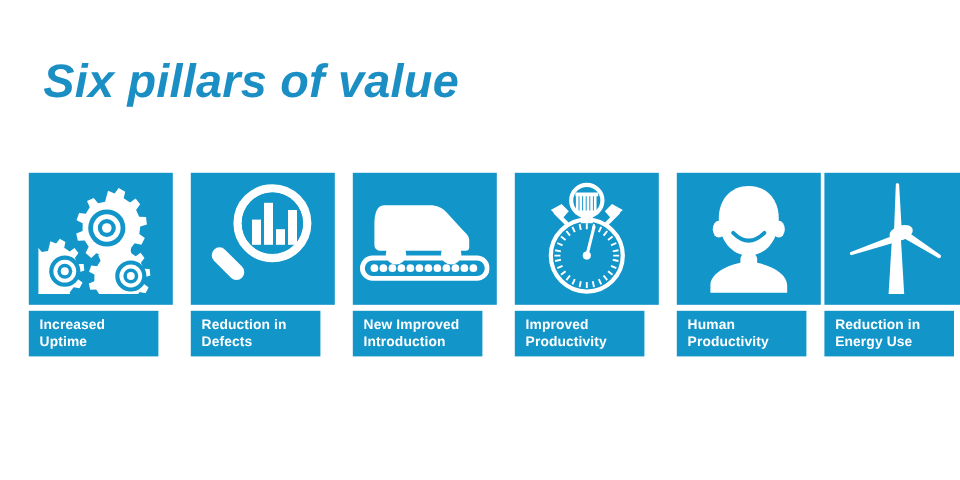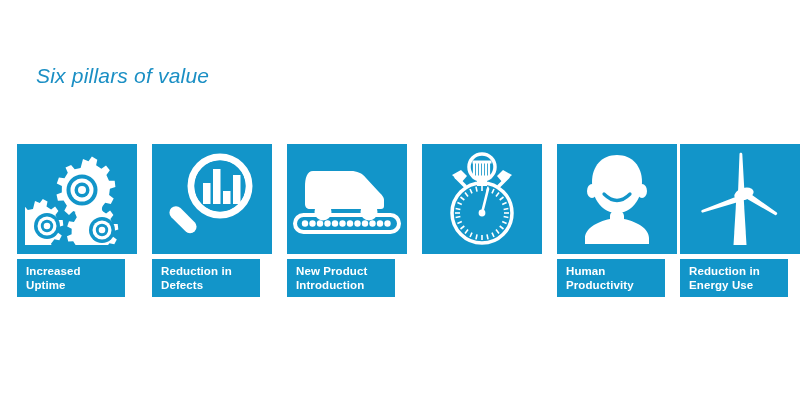--- a/index.html
+++ b/index.html
@@ -17,41 +17,42 @@
   }
   #slide {
     position: absolute;
     left: 0; top: 0;
     width: 800px; height: 400px;
     background: #ffffff;
   }
   #title {
     position: absolute;
     left: 36px;
-    top: 64px;
+    top: 48px;
     font-family: "Liberation Sans", sans-serif;
-    font-size: 21px;
-    font-weight: normal;
+    font-size: 39px;
+    font-weight: bold;
     font-style: italic;
     color: #1B8FC4;
     letter-spacing: 0.2px;
     white-space: nowrap;
     line-height: 1.1;
   }
   #pillars {
     position: absolute;
     left: 0;
     top: 144px;
     width: 800px;
     height: 160px;
   }
   .pillar {
     position: absolute;
     top: 0;
     width: 136px;
+    margin-left: 7px;
   }
   .icon-box {
     width: 120px;
     height: 110px;
     background: #1295C9;
     position: relative;
   }
   .icon-box svg {
     display: block;
     position: absolute;
@@ -164,21 +165,21 @@
               <circle cx="64.5" cy="64.5" r="3.2"></circle>
               <circle cx="72" cy="64.5" r="3.2"></circle>
               <circle cx="79.5" cy="64.5" r="3.2"></circle>
               <circle cx="87" cy="64.5" r="3.2"></circle>
               <circle cx="94.5" cy="64.5" r="3.2"></circle>
             </g>
           </g>
         </svg>
       </div>
       <div class="label-box">
-        <div class="label-text">New Product
+        <div class="label-text">New Improved
 Introduction</div>
       </div>
     </div>
 
     <div class="pillar" style="left:422px;">
       <div class="icon-box">
         <svg width="92" height="96" viewBox="0 0 92 96">
           <g fill="none" stroke="#ffffff">
 
             <circle cx="46" cy="16" r="13" stroke-width="3.5"></circle>
@@ -234,20 +235,24 @@
               <line x1="29" y1="41.5" x2="32" y2="45.4"></line>
               <line x1="34" y1="38" x2="36" y2="42.4"></line>
               <line x1="40" y1="35.7" x2="41" y2="40.6"></line>
             </g>
 
             <line x1="46" y1="62" x2="52" y2="38" stroke-width="2.6" stroke-linecap="round"></line>
           </g>
           <circle cx="46" cy="62" r="3.4" fill="#ffffff"></circle>
         </svg>
       </div>
+      <div class="label-box">
+        <div class="label-text">Improved
+Productivity</div>
+      </div>
     </div>
 
     <div class="pillar" style="left:557px;">
       <div class="icon-box">
         <svg width="90" height="92" viewBox="0 0 90 92">
           <g fill="#ffffff">
 
             <ellipse cx="20" cy="38" rx="5" ry="7"></ellipse>
             <ellipse cx="70" cy="38" rx="5" ry="7"></ellipse>
 

